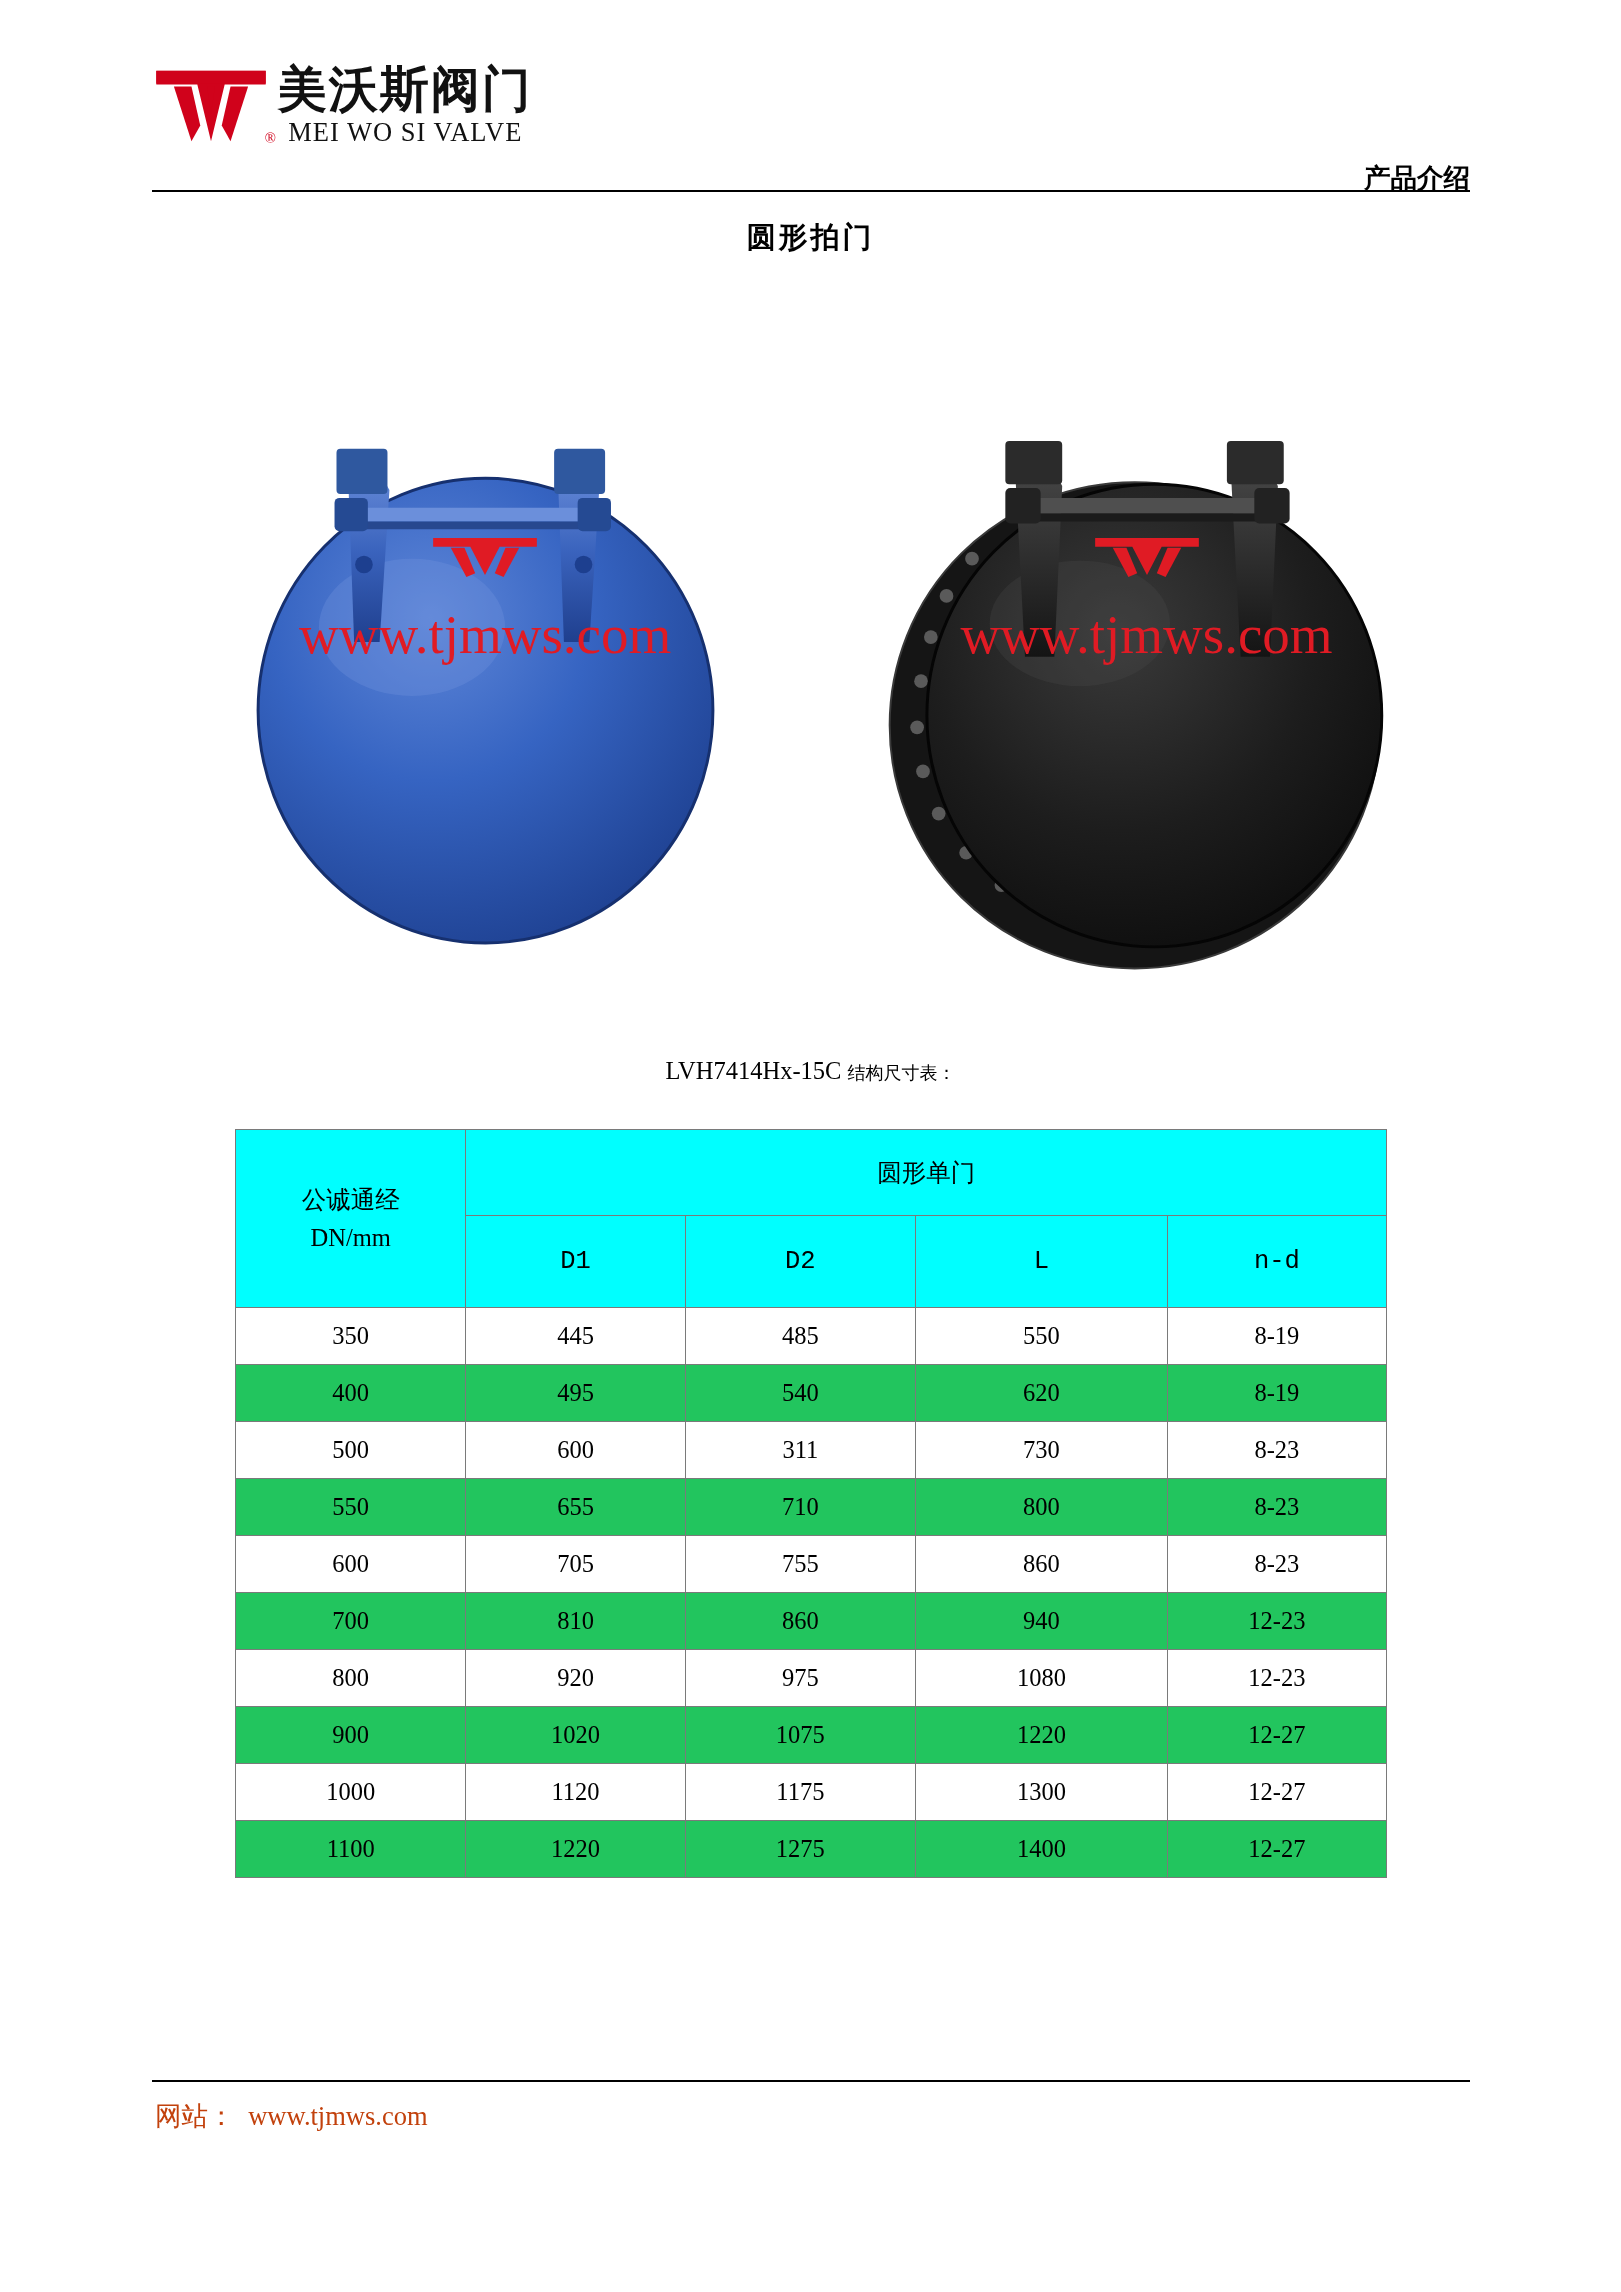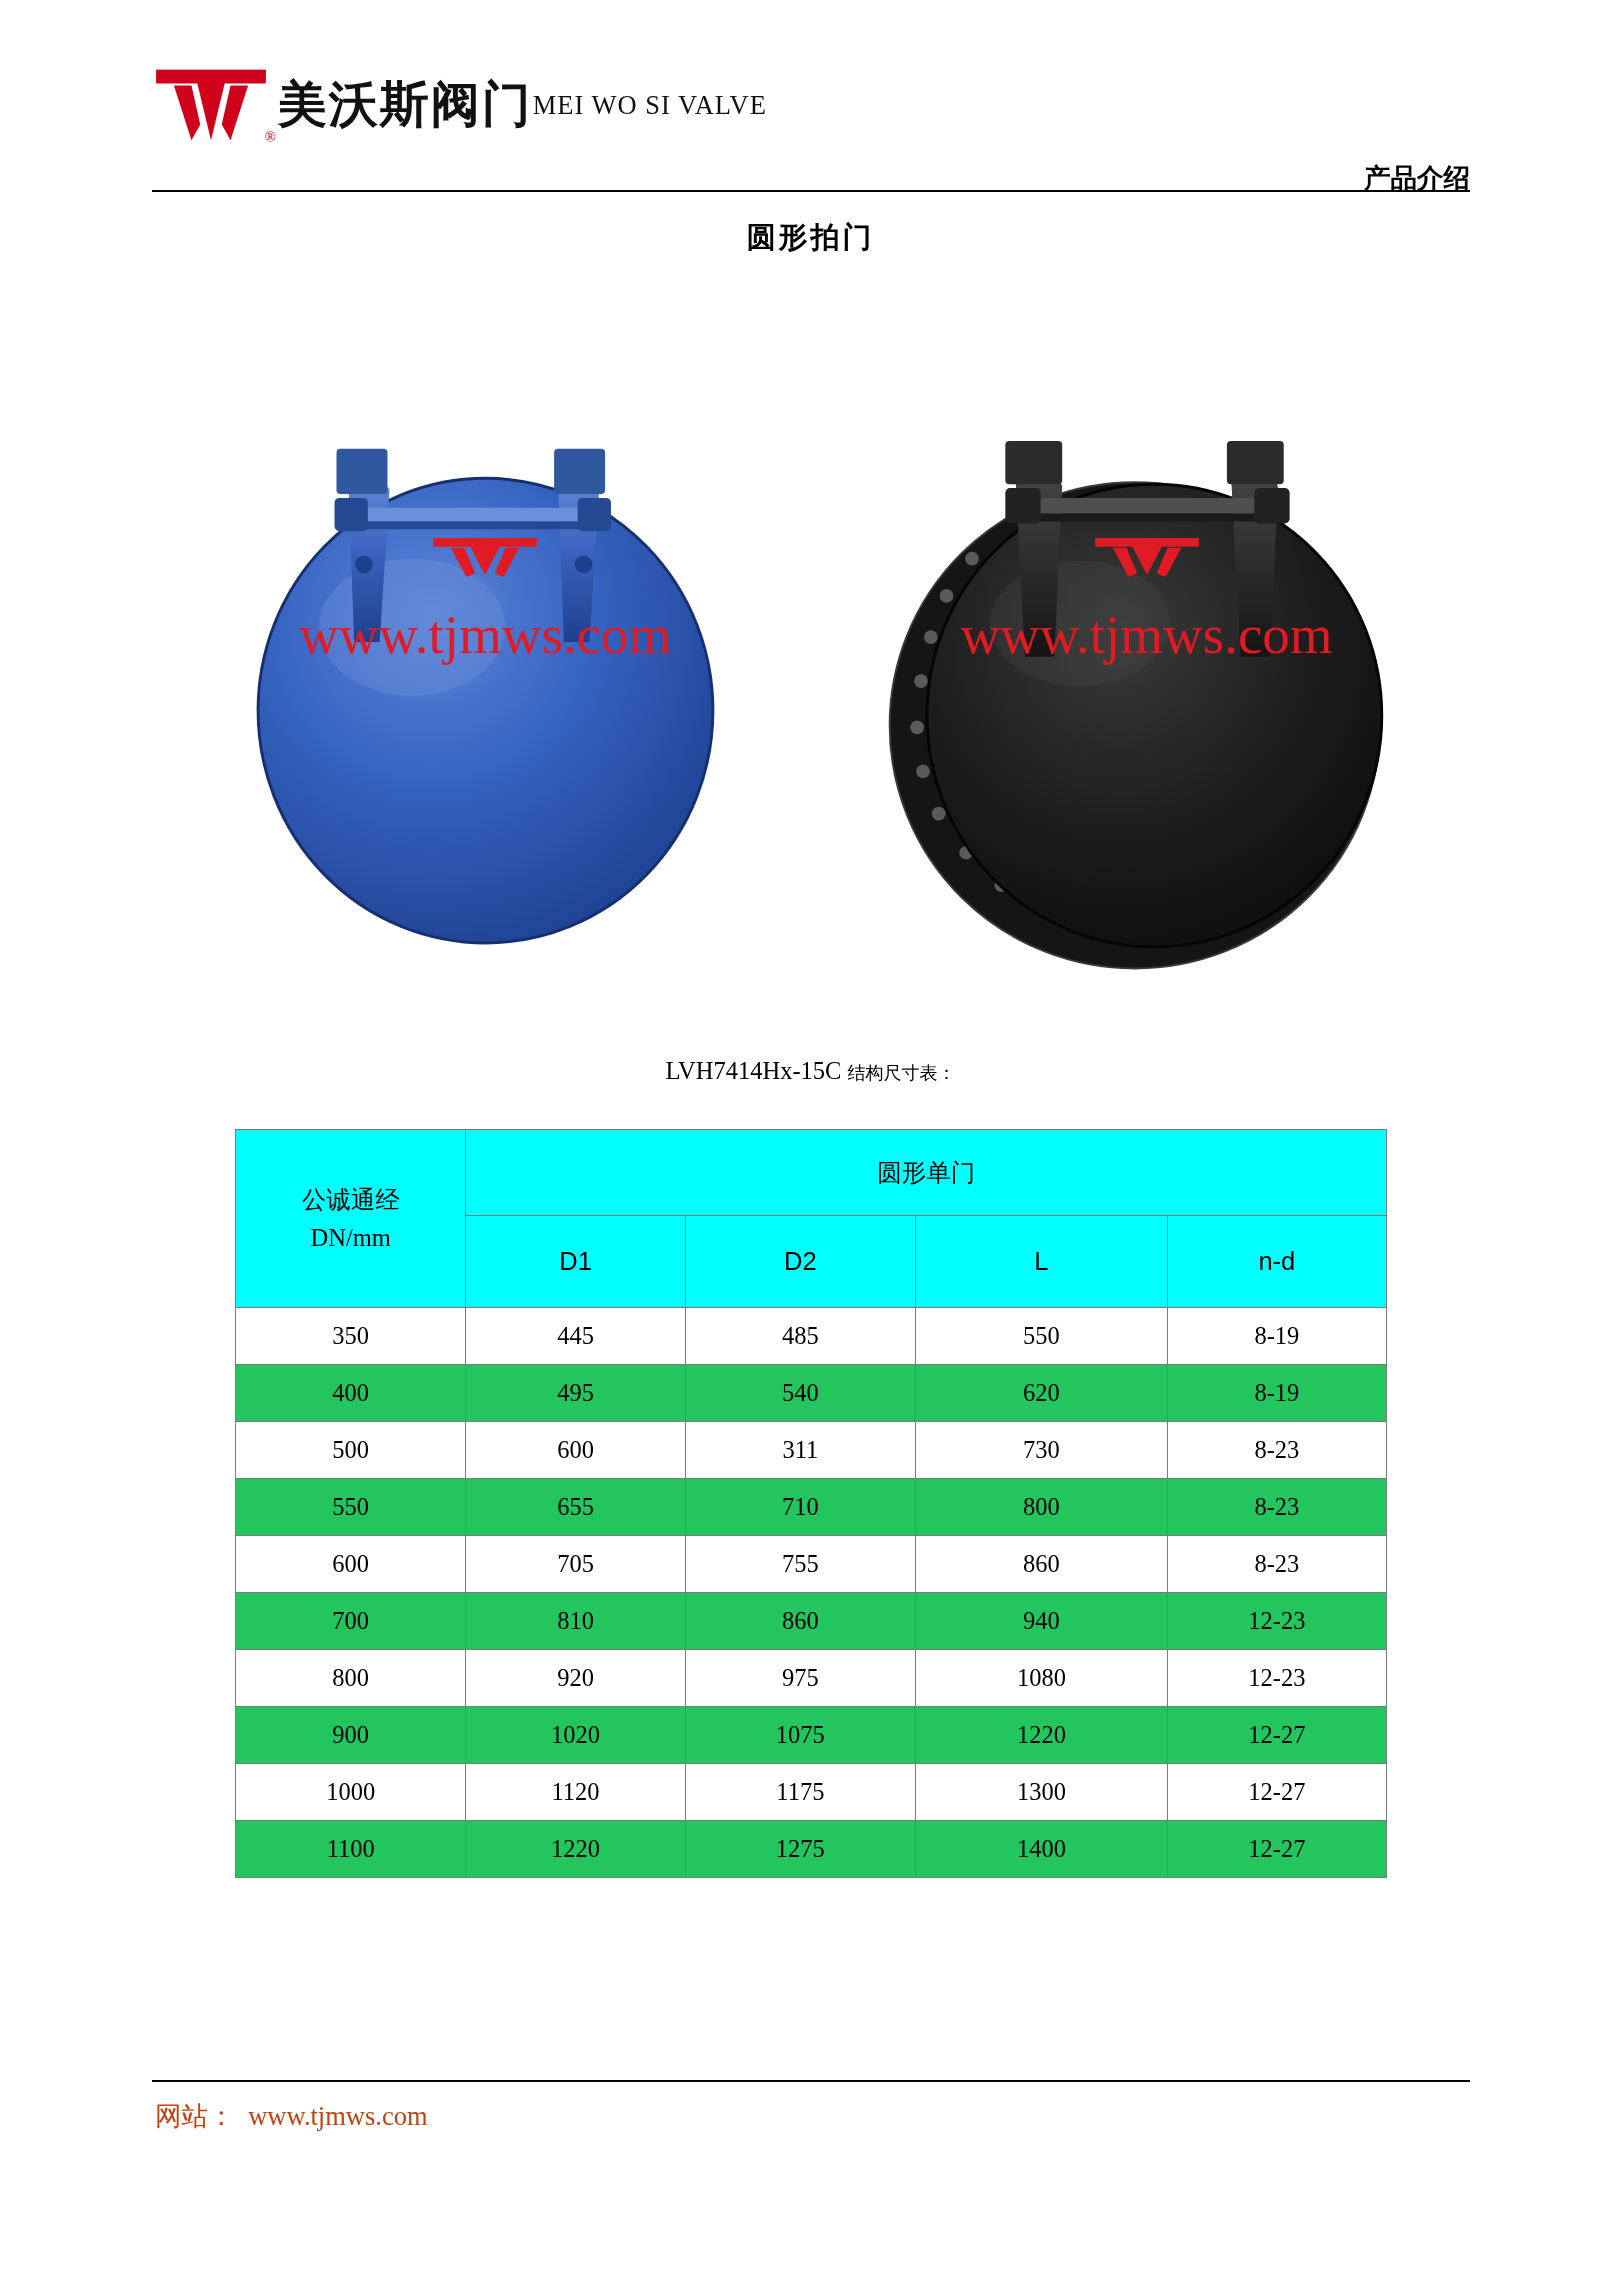--- a/index.html
+++ b/index.html
@@ -47,21 +47,21 @@
   .logo-mark svg { display:block; }
   .logo-reg {
     position: absolute;
     right: -5.9px;
     bottom: 2px;
     font-size: 14.7px;
     color: #d0021b;
   }
   .logo-text {
     display: flex;
-    flex-direction: row;
+    flex-direction: column;
     justify-content: center;
     align-items: center;
     padding-bottom: 2px;
   }
   .logo-cn {
     font-family: "DejaVu Sans", sans-serif;
     font-weight: bold;
     font-size: 49px;
     letter-spacing: 2px;
     line-height: 1.05;
@@ -178,21 +178,21 @@
     color: #000;
     padding: 14px;
   }
   .hdr {
     background: #00ffff;
     font-family: "DejaVu Sans", sans-serif;
     font-size: 23.5px;
     font-weight: normal;
   }
   .hdr.latin {
-    font-family: Liberation Sans, sans-serif;
+    font-family: Liberation Mono, monospace;
     font-size: 25.5px;
     text-align: center;
   }
   .hdr-dn { height: 120px; line-height: 1.55; }
   .hdr-group { height: 57px; }
   .hdr-sub { height: 63px; }
   tbody tr { height: 45px; }
   tbody tr.alt td { background: #22c55e; }
 
   

